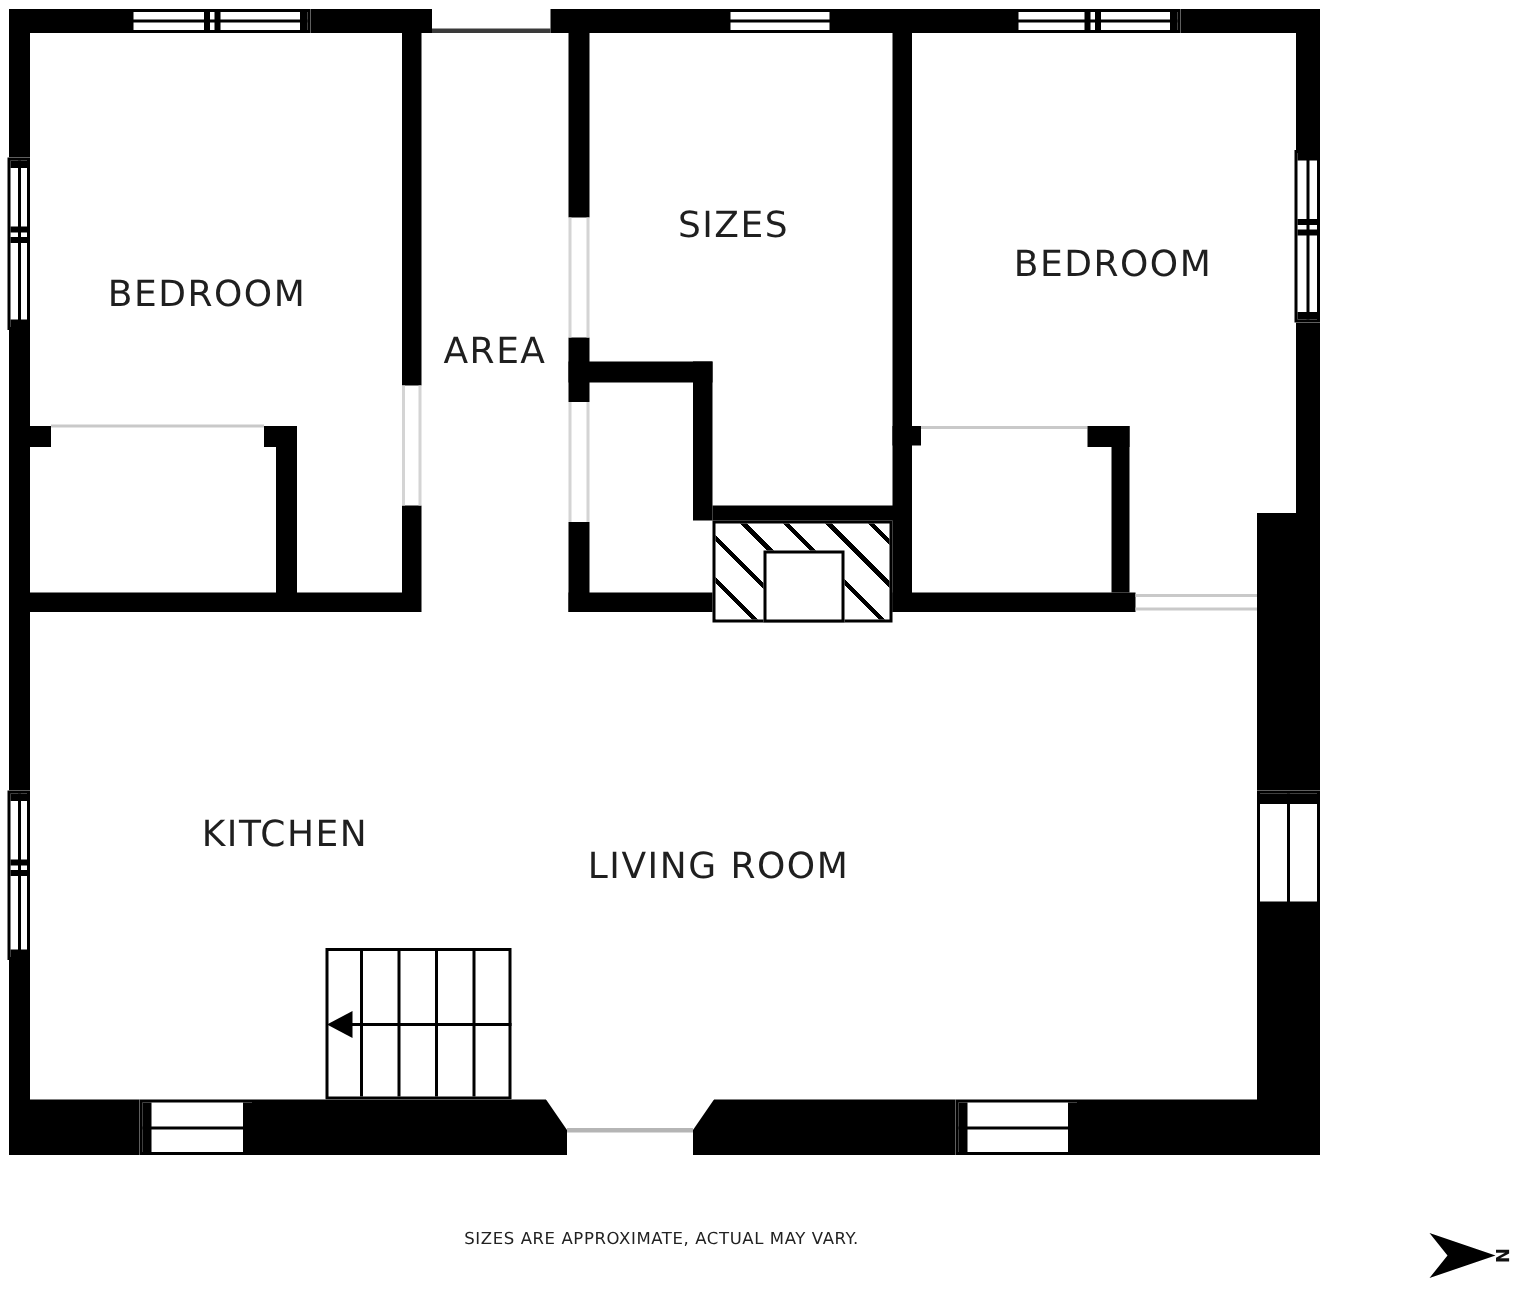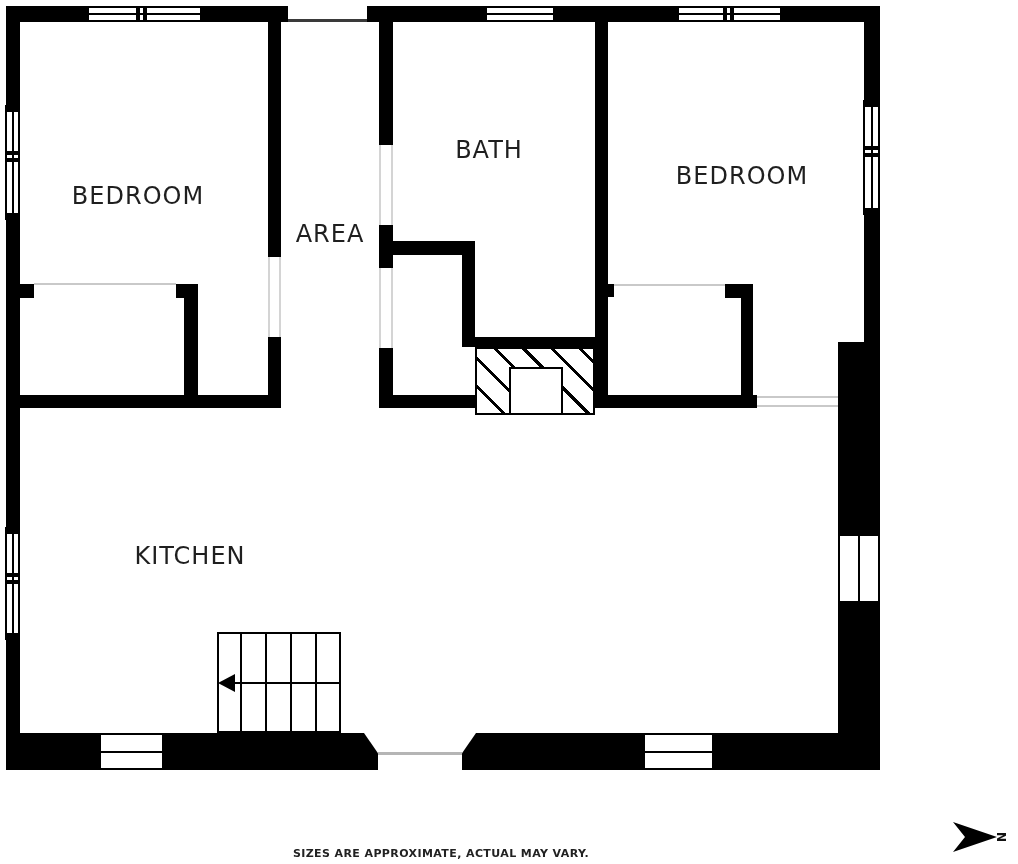--- a/index.html
+++ b/index.html
@@ -182,24 +182,25 @@
     <div class="tread" style="left:21px;"></div>
     <div class="tread" style="left:46px;"></div>
     <div class="tread" style="left:71px;"></div>
     <div class="tread" style="left:96px;"></div>
     <div class="stair-arrow-shaft"></div>
     <div class="stair-arrow-head"></div>
   </div>
 
   <div class="room-label" style="left:138px;top:196px;">BEDROOM</div>
   <div class="room-label" style="left:330px;top:234px;">AREA</div>
-  <div class="room-label" style="left:489px;top:150px;">BATH</div>
+  <div class="room-label" style="left:489px;top:150px;">SIZES</div>
   <div class="room-label" style="left:742px;top:176px;">BEDROOM</div>
   <div class="room-label" style="left:190px;top:556px;">KITCHEN</div>
-
-  <div class="note" style="left:441px;top:853px;font-weight:bold;">SIZES ARE APPROXIMATE, ACTUAL MAY VARY.</div>
+  <div class="room-label" style="left:479px;top:577px;">LIVING ROOM</div>
+
+  <div class="note" style="left:441px;top:826px;">SIZES ARE APPROXIMATE, ACTUAL MAY VARY.</div>
 
   <svg class="north" viewBox="0 0 62 50">
     <polygon points="8,10 52,25 8,40 20,25" fill="#000"></polygon>
   </svg>
   <div class="north-label">N</div>
 
 </div>
 
 </body></html>

